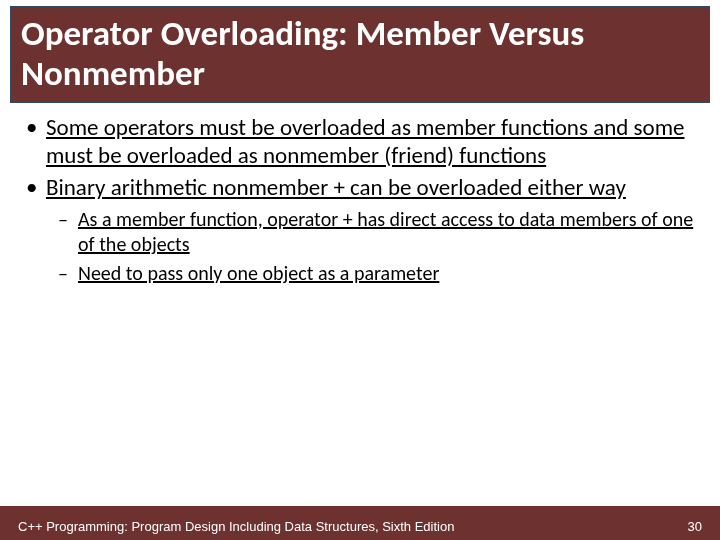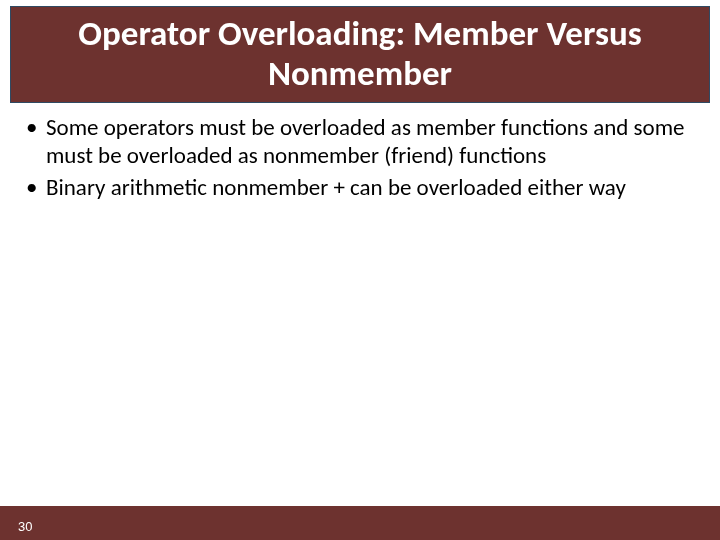--- a/index.html
+++ b/index.html
@@ -3,36 +3,37 @@
 <meta charset="utf-8">
 <style>
   * { margin: 0; padding: 0; box-sizing: border-box; }
   html, body { width: 720px; height: 540px; overflow: hidden; font-family: Calibri, "Segoe UI", Arial, sans-serif; background: #fff; }
   .slide { width: 720px; height: 540px; position: relative; background: #fff; }
   .title-box {
     margin: 6px 10px 0 10px;
     background: #6d322f;
     border: 1px solid #2f4a63;
     padding: 6px 10px 8px 10px;
-    text-align: center;
+    text-align: left;
   }
   .title-box .title {
     color: #fff;
     font-size: 35px;
     font-weight: 700;
     line-height: 1.15;
   }
   .content {
     padding: 10px 22px 0 22px;
     color: #000;
   }
   ul.level1 {
     list-style: none;
     font-size: 23px;
     line-height: 1.22;
+    text-decoration: underline;
   }
   ul.level1 > li {
     position: relative;
     padding-left: 24px;
     margin-bottom: 4px;
   }
   ul.level1 > li::before {
     content: "•";
     position: absolute;
     left: 4px;
@@ -81,21 +82,30 @@
     <div class="title">Operator Overloading: Member Versus Nonmember</div>
   </div>
 
   <div class="content">
     <ul class="level1">
       <li>
         <span>Some operators must be overloaded as member functions and some must be overloaded as nonmember (friend) functions</span>
       </li>
       <li>
         <span>Binary arithmetic nonmember + can be overloaded either way</span>
+        <ul class="level2">
+          <li>
+            <span>As a member function, operator + has direct access to data members of one of the objects</span>
+          </li>
+          <li>
+            <span>Need to pass only one object as a parameter</span>
+          </li>
+        </ul>
       </li>
     </ul>
   </div>
 
   <div class="footer">
+    <span>C++ Programming: Program Design Including Data Structures, Sixth Edition</span>
     <span>30</span>
   </div>
 
 </div>
 
 </body></html>

